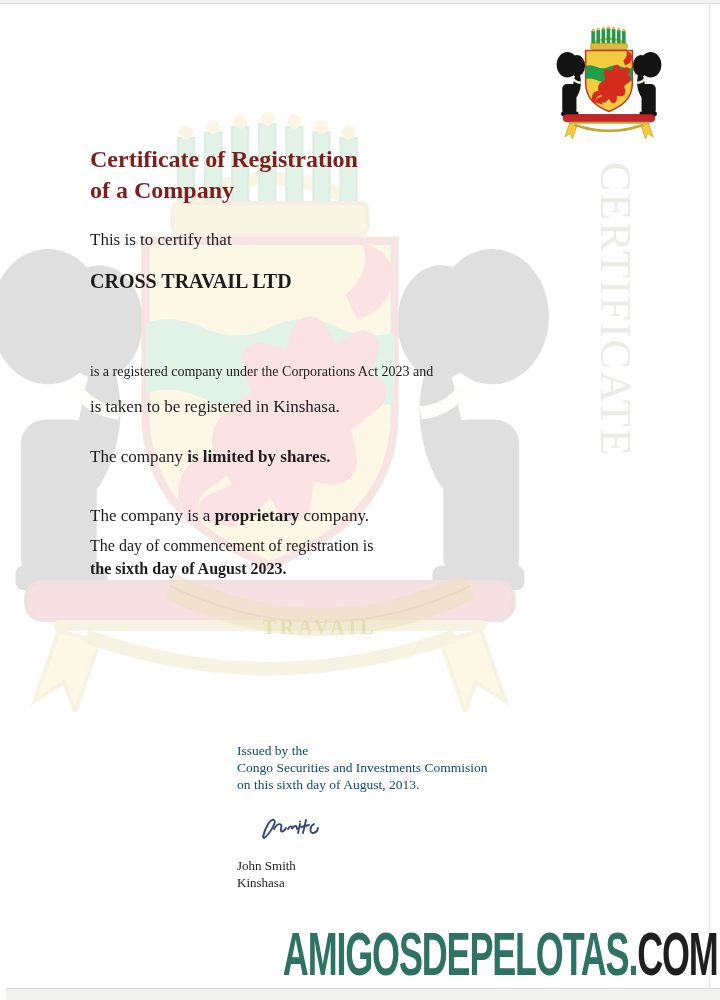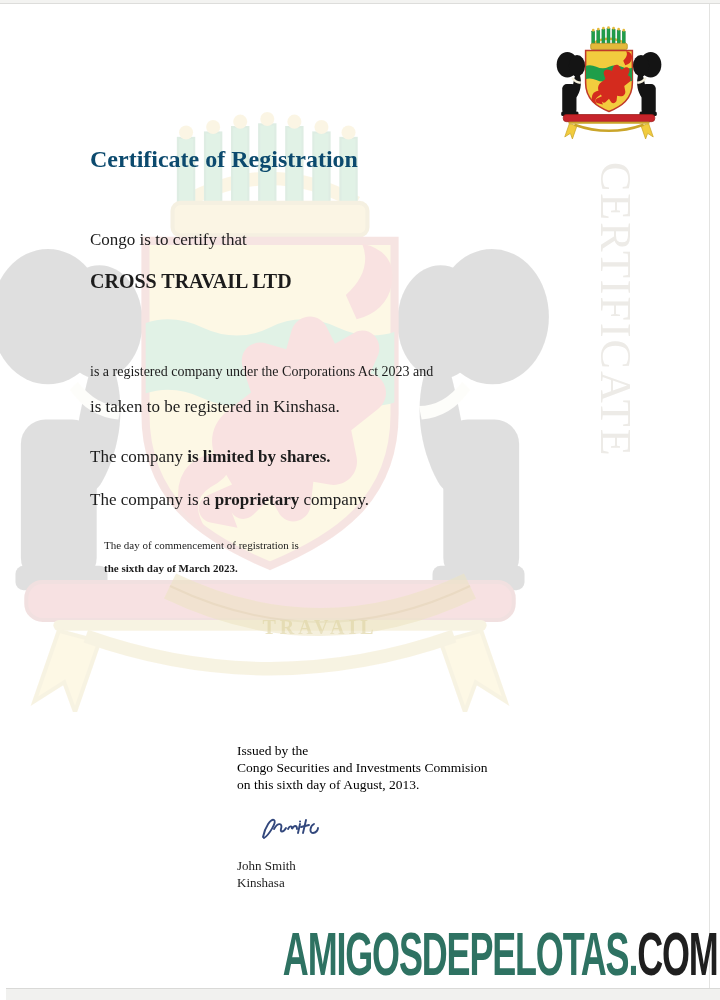--- a/index.html
+++ b/index.html
@@ -11,31 +11,31 @@
   .vline-right{position:absolute;top:4px;left:709px;width:1px;height:984px;background:#e3e3e1;}
   
   .wm-cert{position:absolute;left:590px;top:162px;writing-mode:vertical-rl;
            font-family:"Liberation Serif",serif;font-size:44px;letter-spacing:2px;color:#edebe7;user-select:none;}
   .watermark{position:absolute;left:-55px;top:100px;width:650px;height:612px;opacity:0.13;}
   .wm-banner{position:absolute;left:140px;top:572px;width:360px;height:96px;opacity:0.55;}
   
   .crest-logo{position:absolute;left:548px;top:24px;width:122px;height:115px;}
   
   .abs{position:absolute;}
-  .title{left:90px;top:144px;font-size:24px;font-weight:bold;line-height:31px;color:#0c4a6e;}
+  .title{left:90px;top:144px;font-size:24px;font-weight:bold;line-height:31px;color:#7f1d1d;}
   .certify{left:90px;top:230px;font-size:17px;}
   .company{left:90px;top:270px;font-size:20px;font-weight:bold;}
   .number{left:90px;top:315px;font-size:20px;font-weight:bold;}
   .reg1{left:90px;top:364px;font-size:14px;}
   .reg2{left:90px;top:397px;font-size:17px;}
   .lim{left:90px;top:447px;font-size:17px;}
-  .prop{left:90px;top:490px;font-size:17px;}
-  .comm{left:104px;top:534px;font-size:11px;line-height:23px;}
+  .prop{left:90px;top:506px;font-size:17px;}
+  .comm{left:90px;top:534px;font-size:16px;line-height:23px;}
   .b{font-weight:bold;}
-  .issued{left:237px;top:742px;font-size:13.5px;line-height:17px;color:#000000;}
+  .issued{left:237px;top:742px;font-size:13.5px;line-height:17px;color:#0c4a6e;}
   .sig-wrap{left:254px;top:812px;width:84px;height:32px;}
   .signer{left:237px;top:857px;font-size:13px;line-height:17px;color:#222;}
   
   .brand{position:absolute;right:2px;top:923px;font-family:"Liberation Sans",sans-serif;
          font-weight:bold;font-size:62px;line-height:1.0;letter-spacing:-2px;white-space:nowrap;
          transform:scale(0.58,1);transform-origin:right top;}
 </style>
 </head>
 <body>
 
@@ -121,37 +121,38 @@
   </svg>
 
   <div class="wm-cert">CERTIFICATE</div>
 
   <svg class="crest-logo" viewBox="0 0 240 226">
     <use href="#crest"></use>
   </svg>
 
   <div class="abs title">
     <div>Certificate of Registration</div>
+    <div>of a Company</div>
   </div>
 
-  <div class="abs certify">Congo is to certify that</div>
+  <div class="abs certify">This is to certify that</div>
 
   <div class="abs company">CROSS TRAVAIL LTD</div>
 
 
   <div class="abs reg1">is a registered company under the Corporations Act 2023 and</div>
   <div class="abs lim"><span>The company </span><span class="b">is limited by shares.</span></div>
 
   <div class="abs reg2">is taken to be registered in Kinshasa.</div>
 
   <div class="abs prop"><span>The company is a </span><span class="b">proprietary</span><span> company.</span></div>
 
   <div class="abs comm">
     <div>The day of commencement of registration is</div>
-    <div class="b">the sixth day of March 2023.</div>
+    <div class="b">the sixth day of August 2023.</div>
   </div>
 
   <div class="abs issued">
     <div>Issued by the</div>
     <div>Congo Securities and Investments Commision</div>
     <div>on this sixth day of August, 2013.</div>
   </div>
 
   <svg class="abs sig-wrap" viewBox="0 0 84 32">
     <g fill="none" stroke="#32477C" stroke-width="1.9" stroke-linecap="round">

